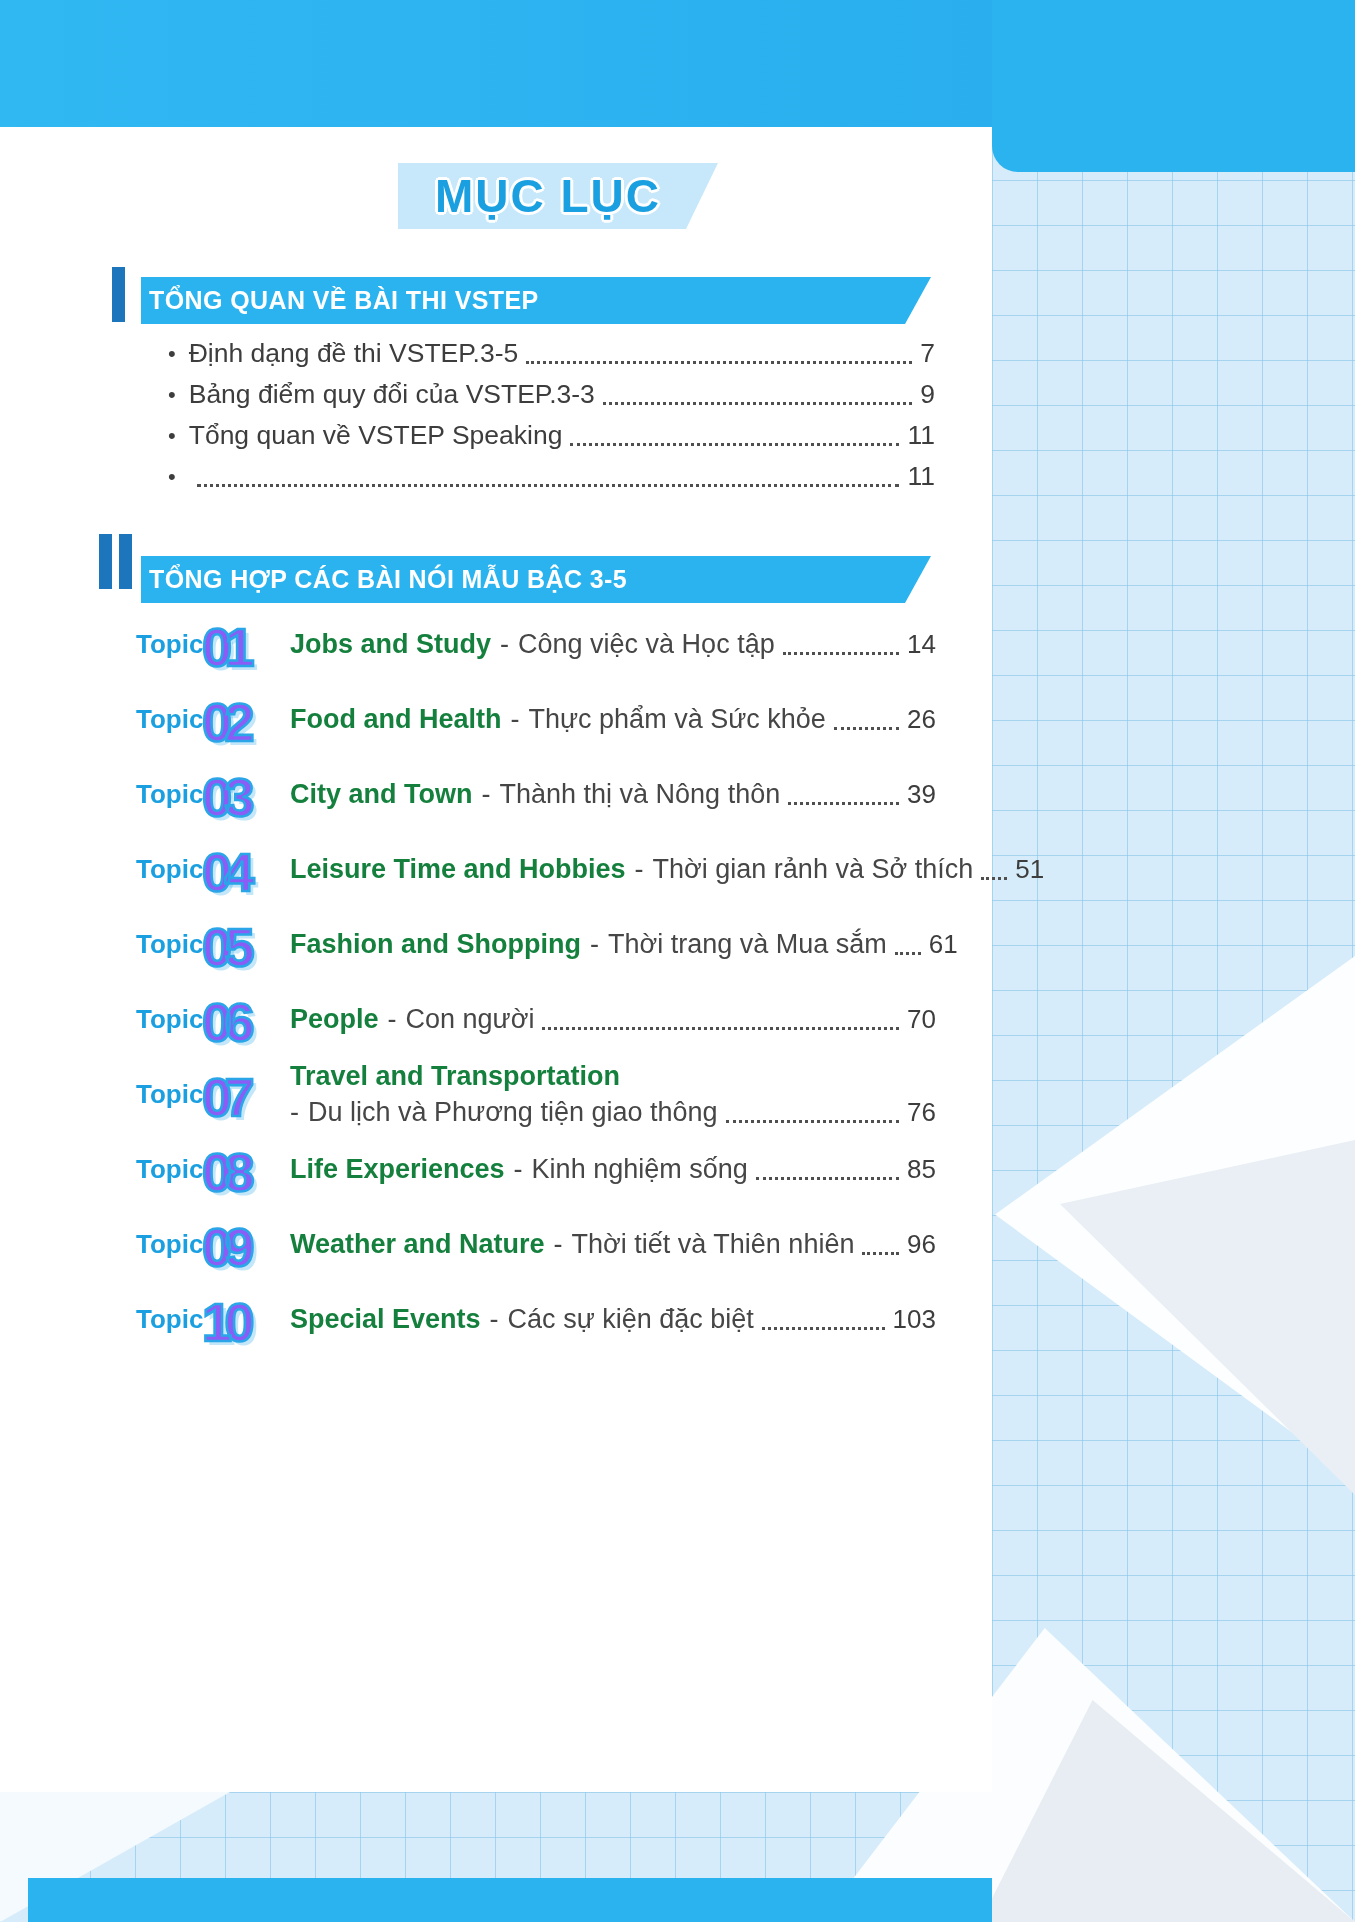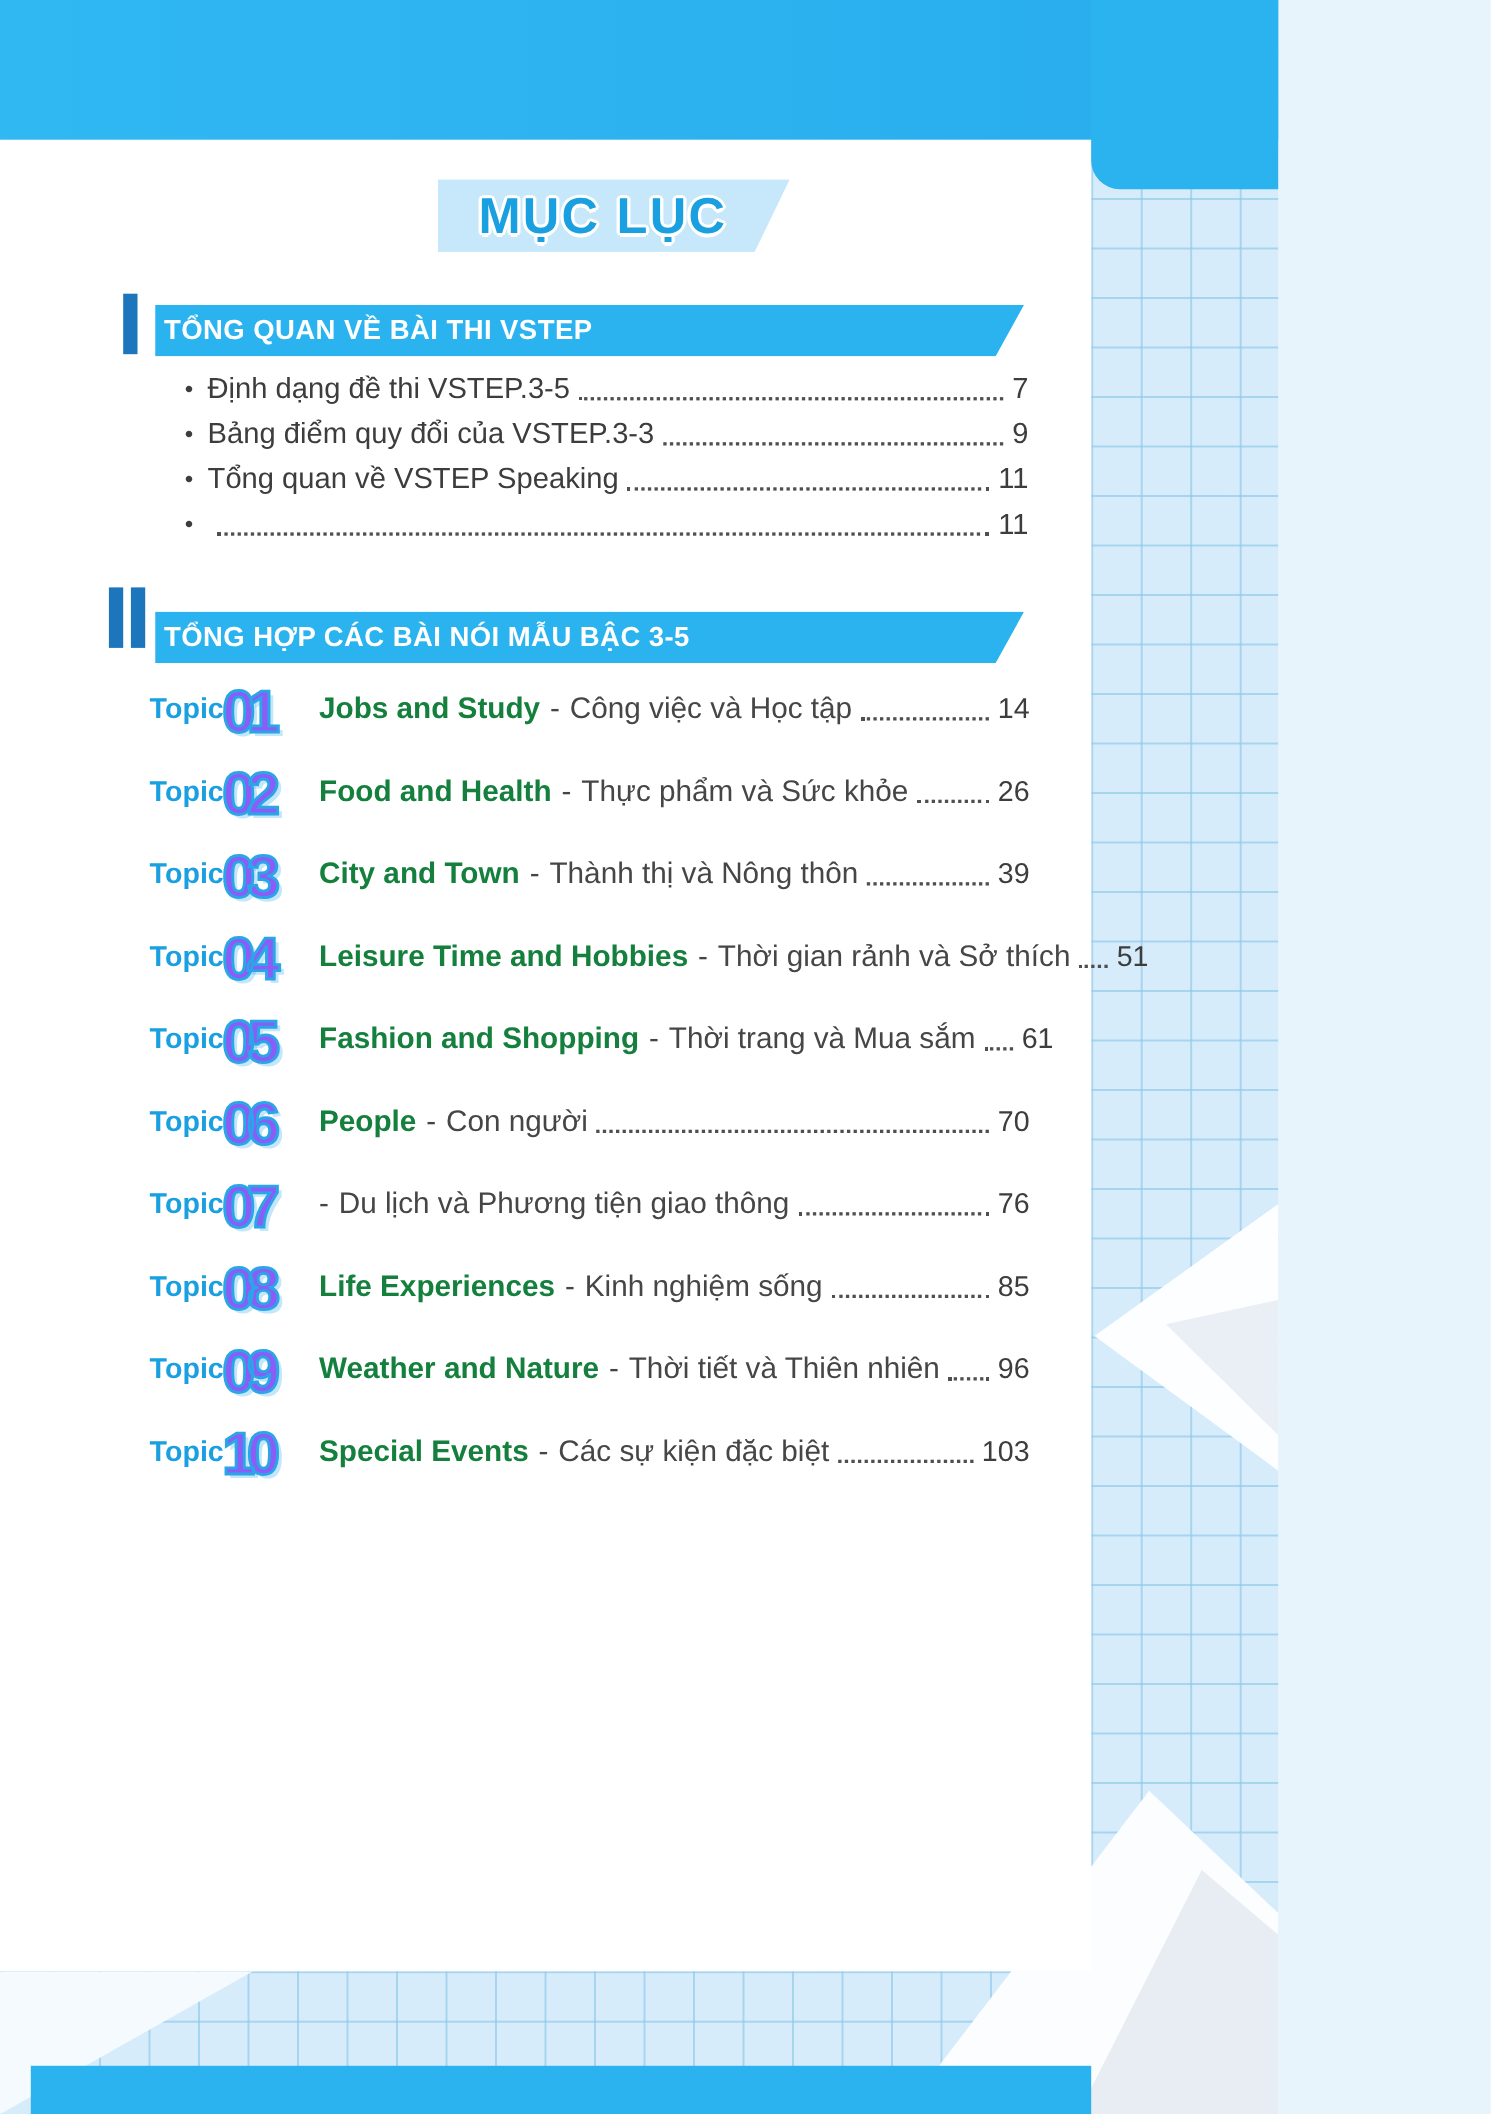--- a/index.html
+++ b/index.html
@@ -1,18 +1,18 @@
 <!DOCTYPE html>
 <html><head>
 <meta charset="utf-8">
 <style>
   * { margin:0; padding:0; box-sizing:border-box; }
   html,body { background:#e8f4fc; }
   .canvas{
-    position:relative; width:1162px; height:1922px; overflow:hidden;
+    position:relative; width:1355px; height:1922px; overflow:hidden;
     background:#ffffff;
     font-family:"Liberation Sans","DejaVu Sans",sans-serif;
   }
   
   .grid{
     position:absolute;
     background-color:#d7ecfa;
     background-image:
       linear-gradient(to right, rgba(140,200,235,.65) 1.5px, transparent 1.5px),
       linear-gradient(to bottom, rgba(140,200,235,.65) 1.5px, transparent 1.5px);
@@ -248,20 +248,23 @@
         <span class="t-vi">Con người</span>
         <span class="dots"></span>
         <span class="t-page">70</span>
       </span>
     </span>
   </div>
         <div class="topic-row two-line">
     <span class="topic-label">Topic</span>
     <span class="topic-num">07</span>
     <span class="topic-text">
+      <span class="topic-line l1">
+        <span class="t-en">Travel and Transportation</span>
+      </span>
       <span class="topic-line l2">
         <span class="t-sep">-</span>
         <span class="t-vi">Du lịch và Phương tiện giao thông</span>
         <span class="dots"></span>
         <span class="t-page">76</span>
       </span>
     </span>
   </div>
         <div class="topic-row">
     <span class="topic-label">Topic</span>

